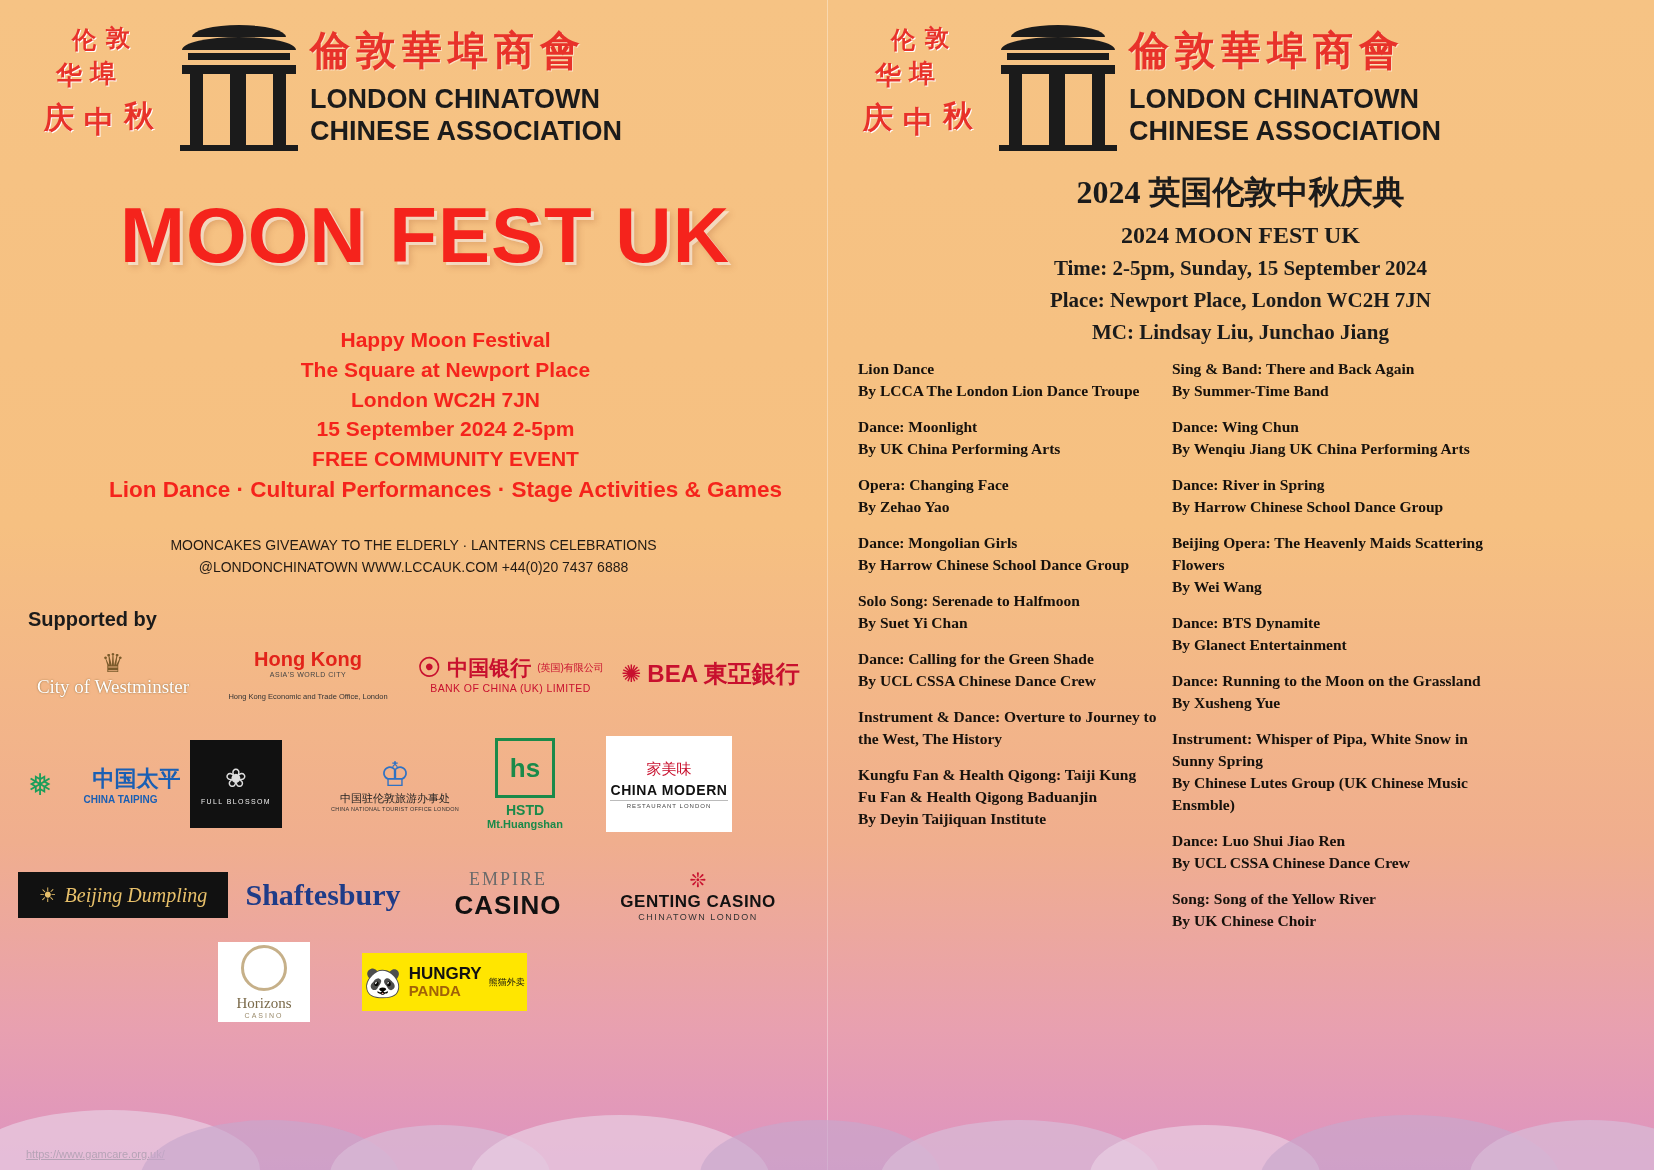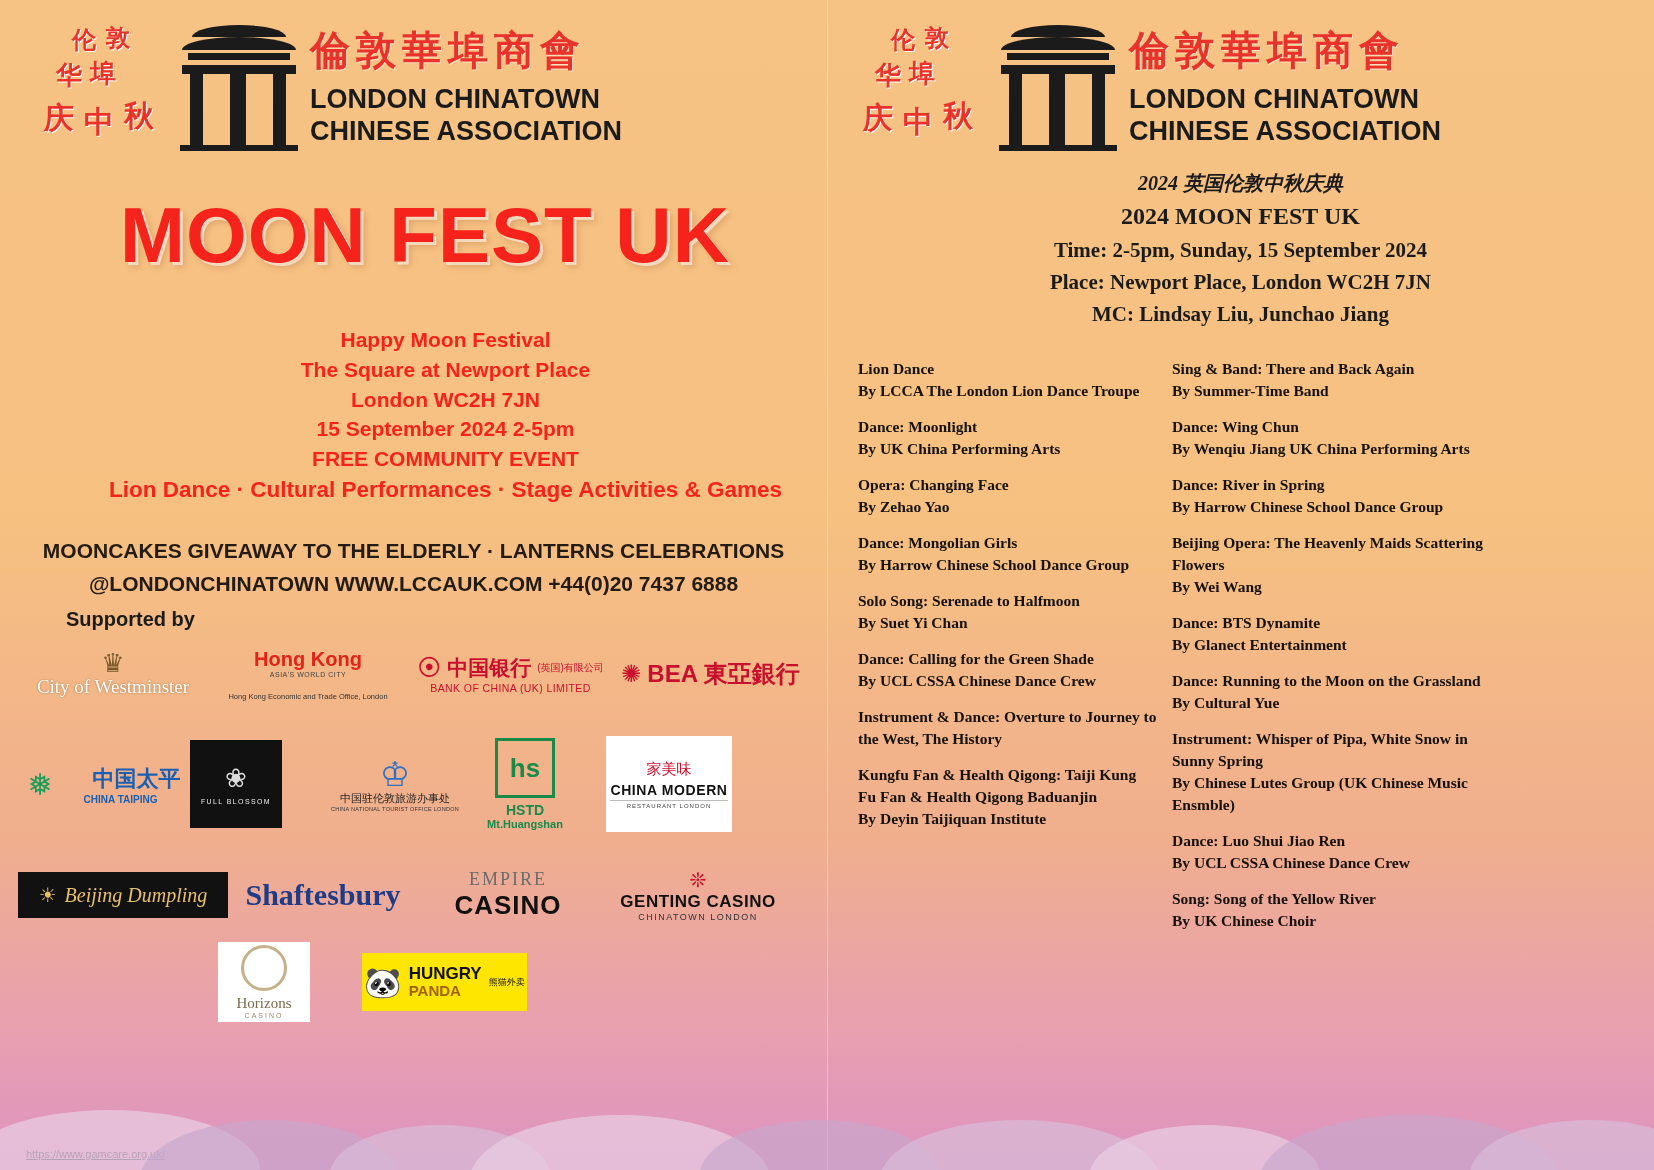--- a/index.html
+++ b/index.html
@@ -51,35 +51,35 @@
   
   .moonfest{
     position:absolute;left:120px;top:190px;width:640px;
     font-size:78px;font-weight:bold;color:#f5231c;letter-spacing:1px;
     text-shadow:3px 3px 0 rgba(255,255,255,.55), 5px 5px 6px rgba(160,80,40,.25);
   }
   .redblock{position:absolute;left:0;top:325px;width:827px;text-align:center;color:#f5231c;font-weight:bold;padding-left:32px;}
   .redblock div{line-height:1.42;}
   .rb1{font-size:21px;}
   .rb2{font-size:21px;}
-  .darkblock{position:absolute;left:0;top:535px;width:827px;text-align:center;color:#231b14;font-weight:bold;font-size:21px;line-height:1.55;}
-
-  .supported{position:absolute;left:28px;top:608px;font-size:20px;font-weight:bold;color:#1b1b1b;margin-left:38px;}
+  .darkblock{position:absolute;left:0;top:535px;width:827px;text-align:center;color:#231b14;font-weight:normal;font-size:14px;line-height:1.55;}
+
+  .supported{position:absolute;left:28px;top:608px;font-size:20px;font-weight:bold;color:#1b1b1b;}
 
   .logos{position:absolute;left:18px;top:640px;width:790px;}
   .logorow{display:flex;align-items:center;}
   .logo{display:flex;align-items:center;justify-content:center;position:relative;}
   .logo .txt{text-align:center;}
 
   .gamcare{position:absolute;left:26px;bottom:10px;font-size:11px;color:#3a3a4a;}
 
   
   .rinfo{position:absolute;left:827px;top:168px;width:827px;text-align:center;color:#1b1b1b;font-family:"Liberation Serif", serif;font-weight:bold;}
   .rinfo .l{line-height:1.52;}
-  .rinfo .l1{font-size:20px;font-style:italic;}
+  .rinfo .l1{font-size:32px;}
   .rinfo .l2{font-size:24px;}
   .rinfo .l3{font-size:21px;}
 
   .prog{position:absolute;top:358px;font-family:"Liberation Serif", serif;color:#16110c;font-size:15.5px;line-height:1.42;}
   .progL{left:858px;width:300px;}
   .progR{left:1172px;width:330px;}
   .item{margin-bottom:14px;}
   .item .t{font-weight:bold;}
   .item .b{font-weight:bold;}
 </style>
@@ -347,21 +347,21 @@
     <div class="item">
         <div class="t">Beijing Opera: The Heavenly Maids Scattering Flowers</div>
         <div class="b">By Wei Wang</div>
       </div>
     <div class="item">
         <div class="t">Dance: BTS Dynamite</div>
         <div class="b">By Glanect Entertainment</div>
       </div>
     <div class="item">
         <div class="t">Dance: Running to the Moon on the Grassland</div>
-        <div class="b">By Cultural Yue</div>
+        <div class="b">By Xusheng Yue</div>
       </div>
     <div class="item">
         <div class="t">Instrument: Whisper of Pipa, White Snow in Sunny Spring</div>
         <div class="b">By Chinese Lutes Group (UK Chinese Music Ensmble)</div>
       </div>
     <div class="item">
         <div class="t">Dance: Luo Shui Jiao Ren</div>
         <div class="b">By UCL CSSA Chinese Dance Crew</div>
       </div>
     <div class="item">

